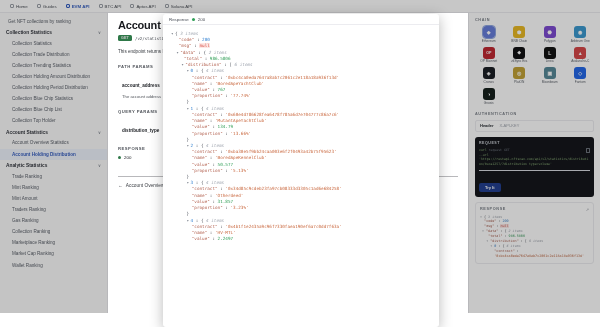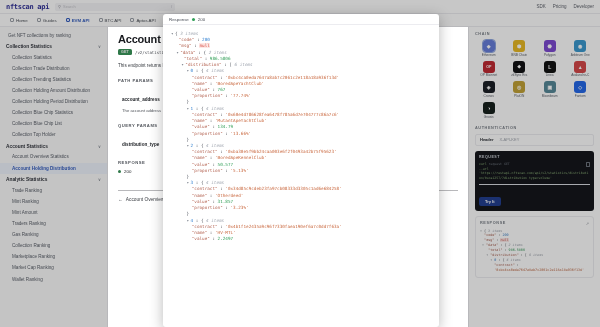--- a/index.html
+++ b/index.html
@@ -153,33 +153,20 @@
   }
   .modal-body { flex:1; overflow:hidden; padding:6px 8px; }
   .modal .json { font-size:4.3px; }
   .modal .jrow { padding-left:0; }
 </style>
 </head>
 <body>
 
 <div id="page">
 
-  <div class="topbar">
-    <div class="brand">nftscan api</div>
-    <div class="search-box">
-      <span>⚲</span>
-      <span style="opacity:.55">Search</span>
-      <span class="slash">/</span>
-    </div>
-    <div class="top-right">
-      <span>SDK</span>
-      <span>Pricing</span>
-      <span>Developer</span>
-    </div>
-  </div>
 
   <div class="navbar">
     <div class="nav-item">
       <i class="nic"></i>
       <span>Home</span>
     </div>
     <div class="nav-item">
       <i class="nic"></i>
       <span>Guides</span>
     </div>

